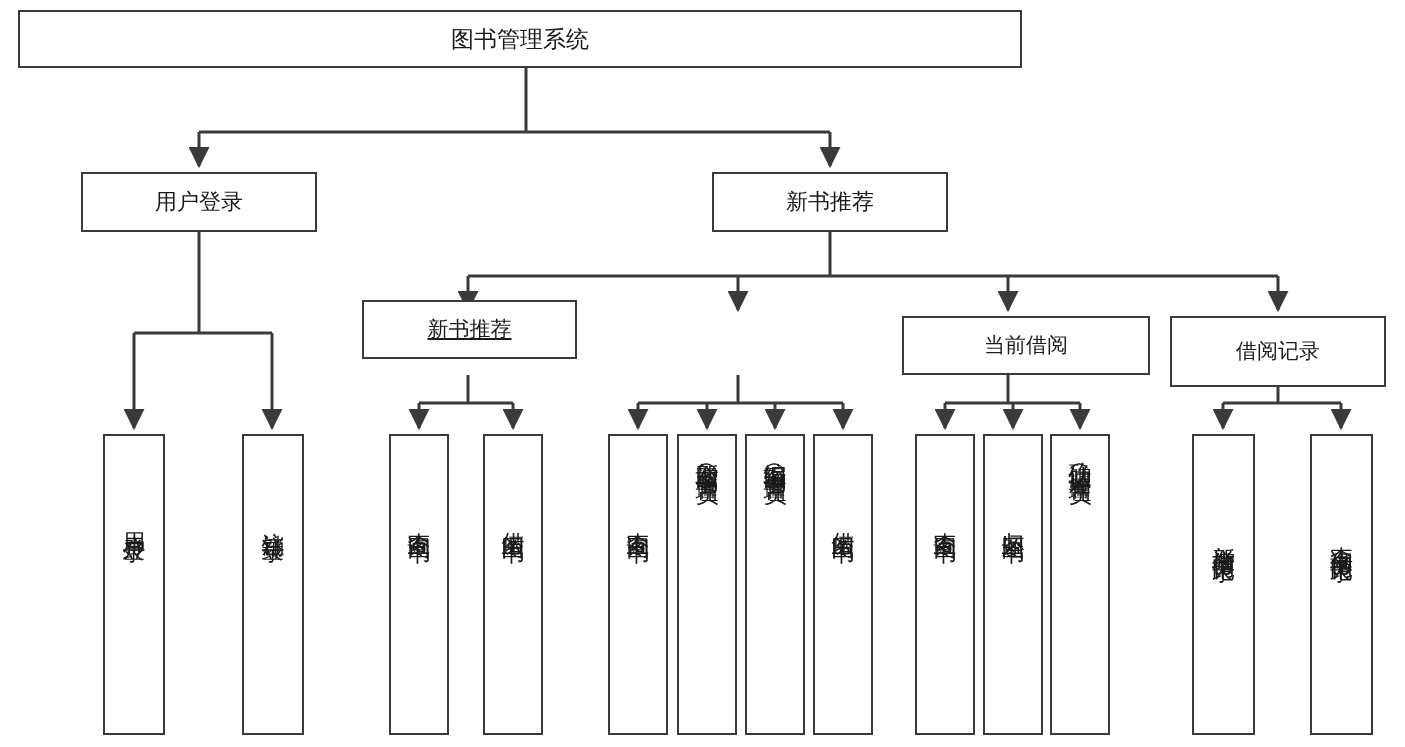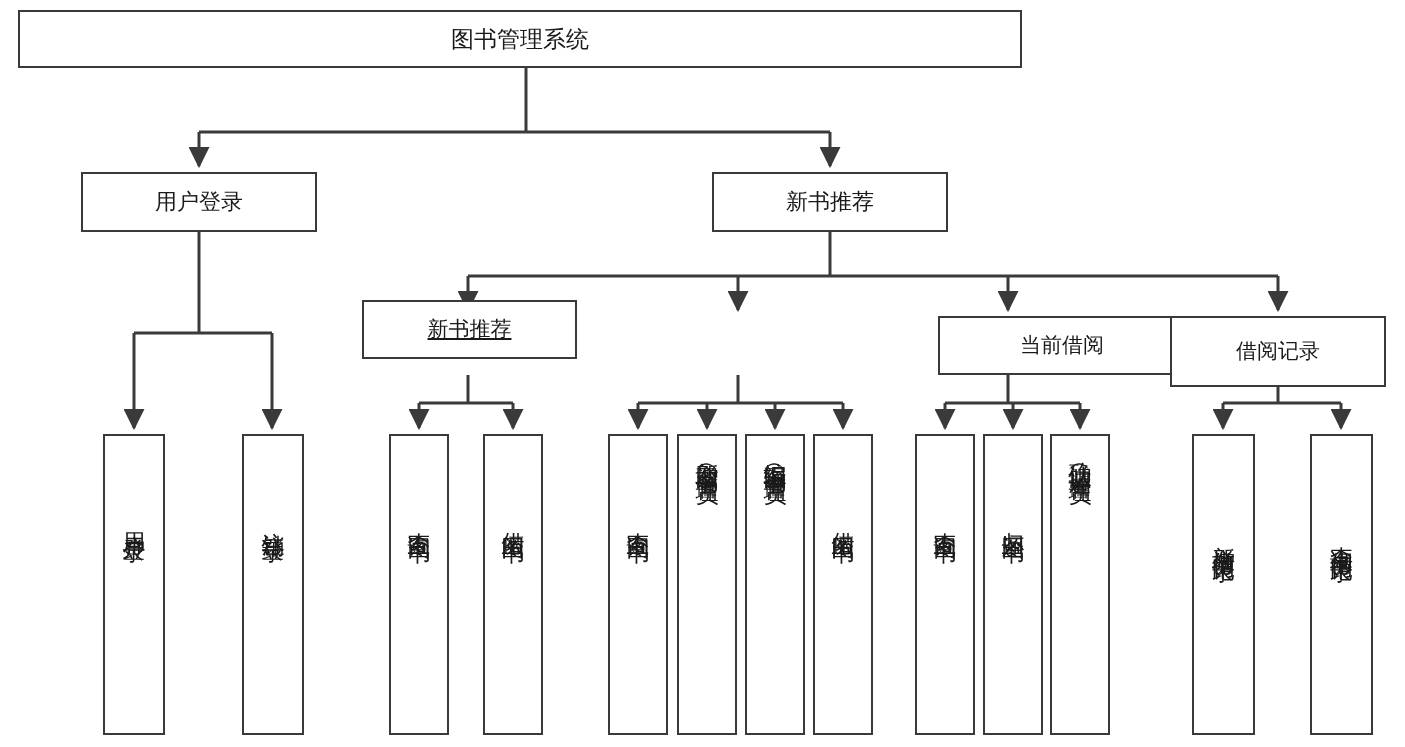--- a/index.html
+++ b/index.html
@@ -139,21 +139,21 @@
   <div class="node lvl2" style="left:81px; top:172px; width:236px; height:60px;">
     <span class="label">用户登录</span>
   </div>
   <div class="node lvl2" style="left:712px; top:172px; width:236px; height:60px;">
     <span class="label">新书推荐</span>
   </div>
 
   <div class="node lvl3" style="left:362px; top:300px; width:215px; height:59px;text-decoration:underline;">
     <span class="label">新书推荐</span>
   </div>
-  <div class="node lvl3" style="left:902px; top:316px; width:248px; height:59px;margin-left:36px;">
+  <div class="node lvl3" style="left:902px; top:316px; width:248px; height:59px;">
     <span class="label">当前借阅</span>
   </div>
   <div class="node lvl3" style="left:1170px; top:316px; width:216px; height:71px;">
     <span class="label">借阅记录</span>
   </div>
 
   <div class="node leaf mid" style="left:103px; top:434px; width:62px; height:301px;">
     <span class="label">用户登录</span>
   </div>
   <div class="node leaf mid" style="left:242px; top:434px; width:62px; height:301px;">

